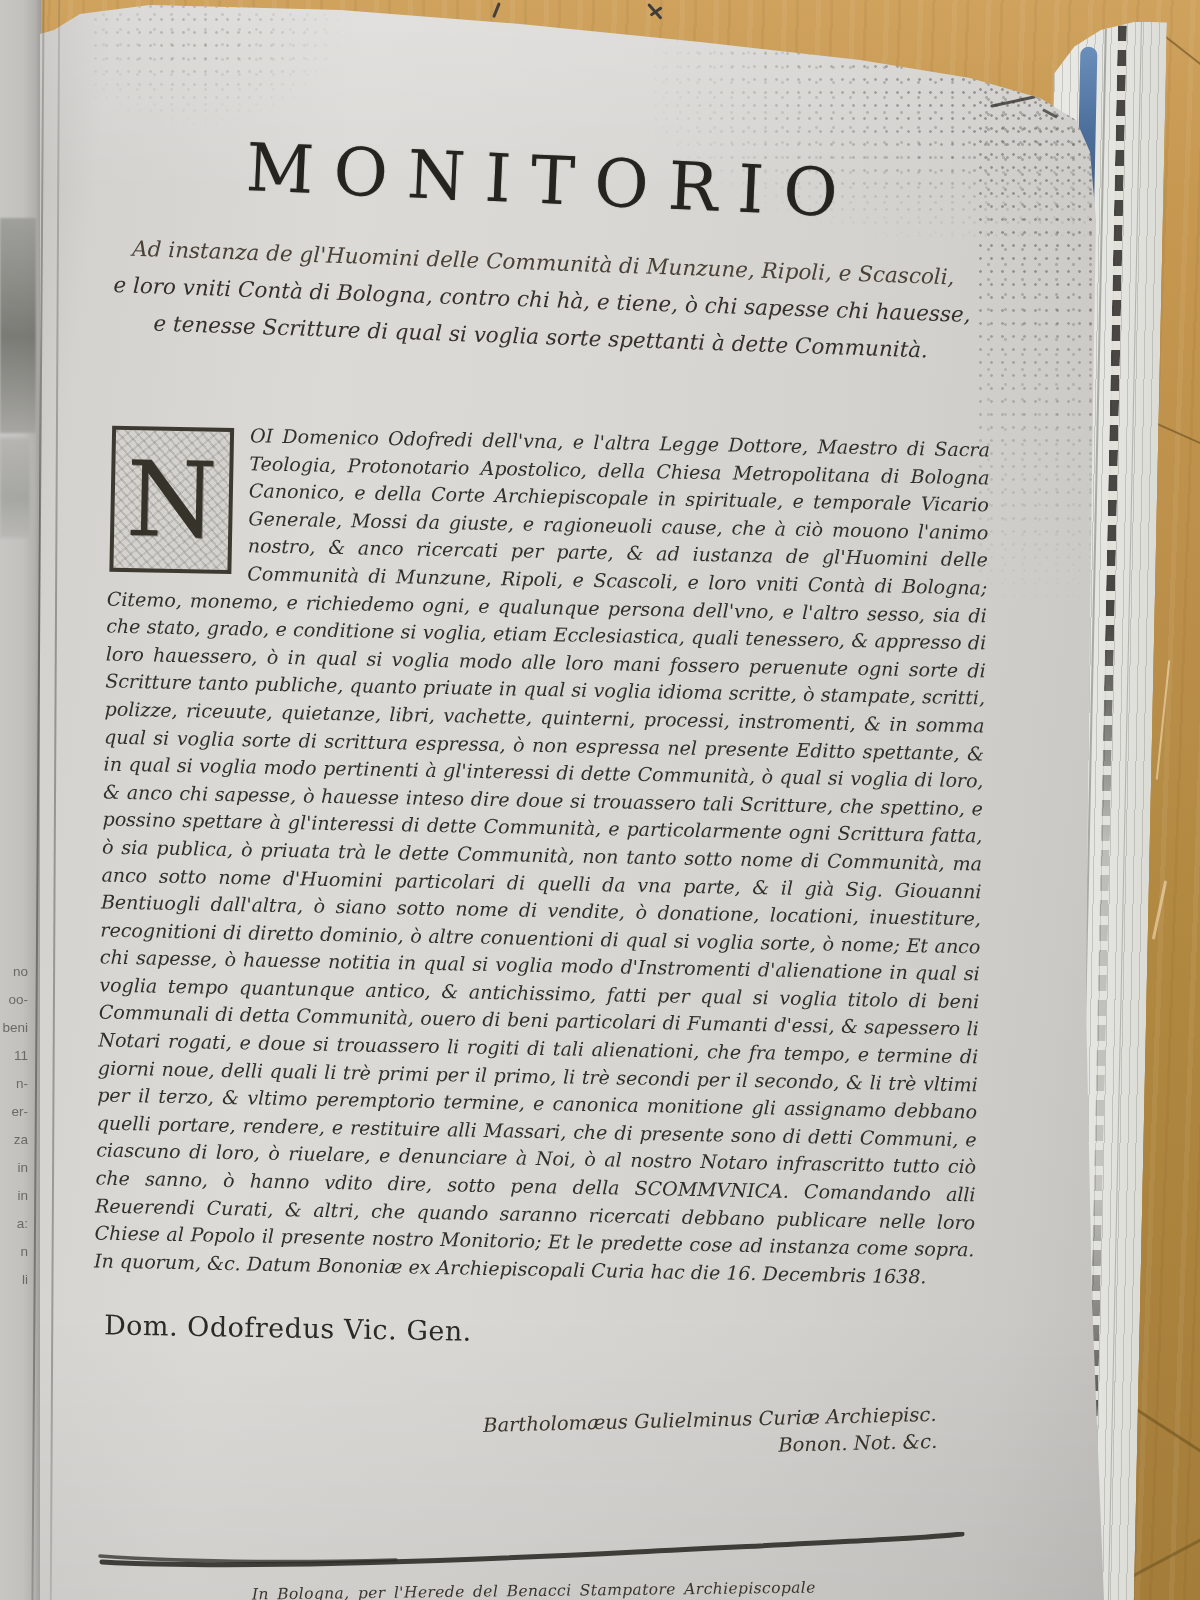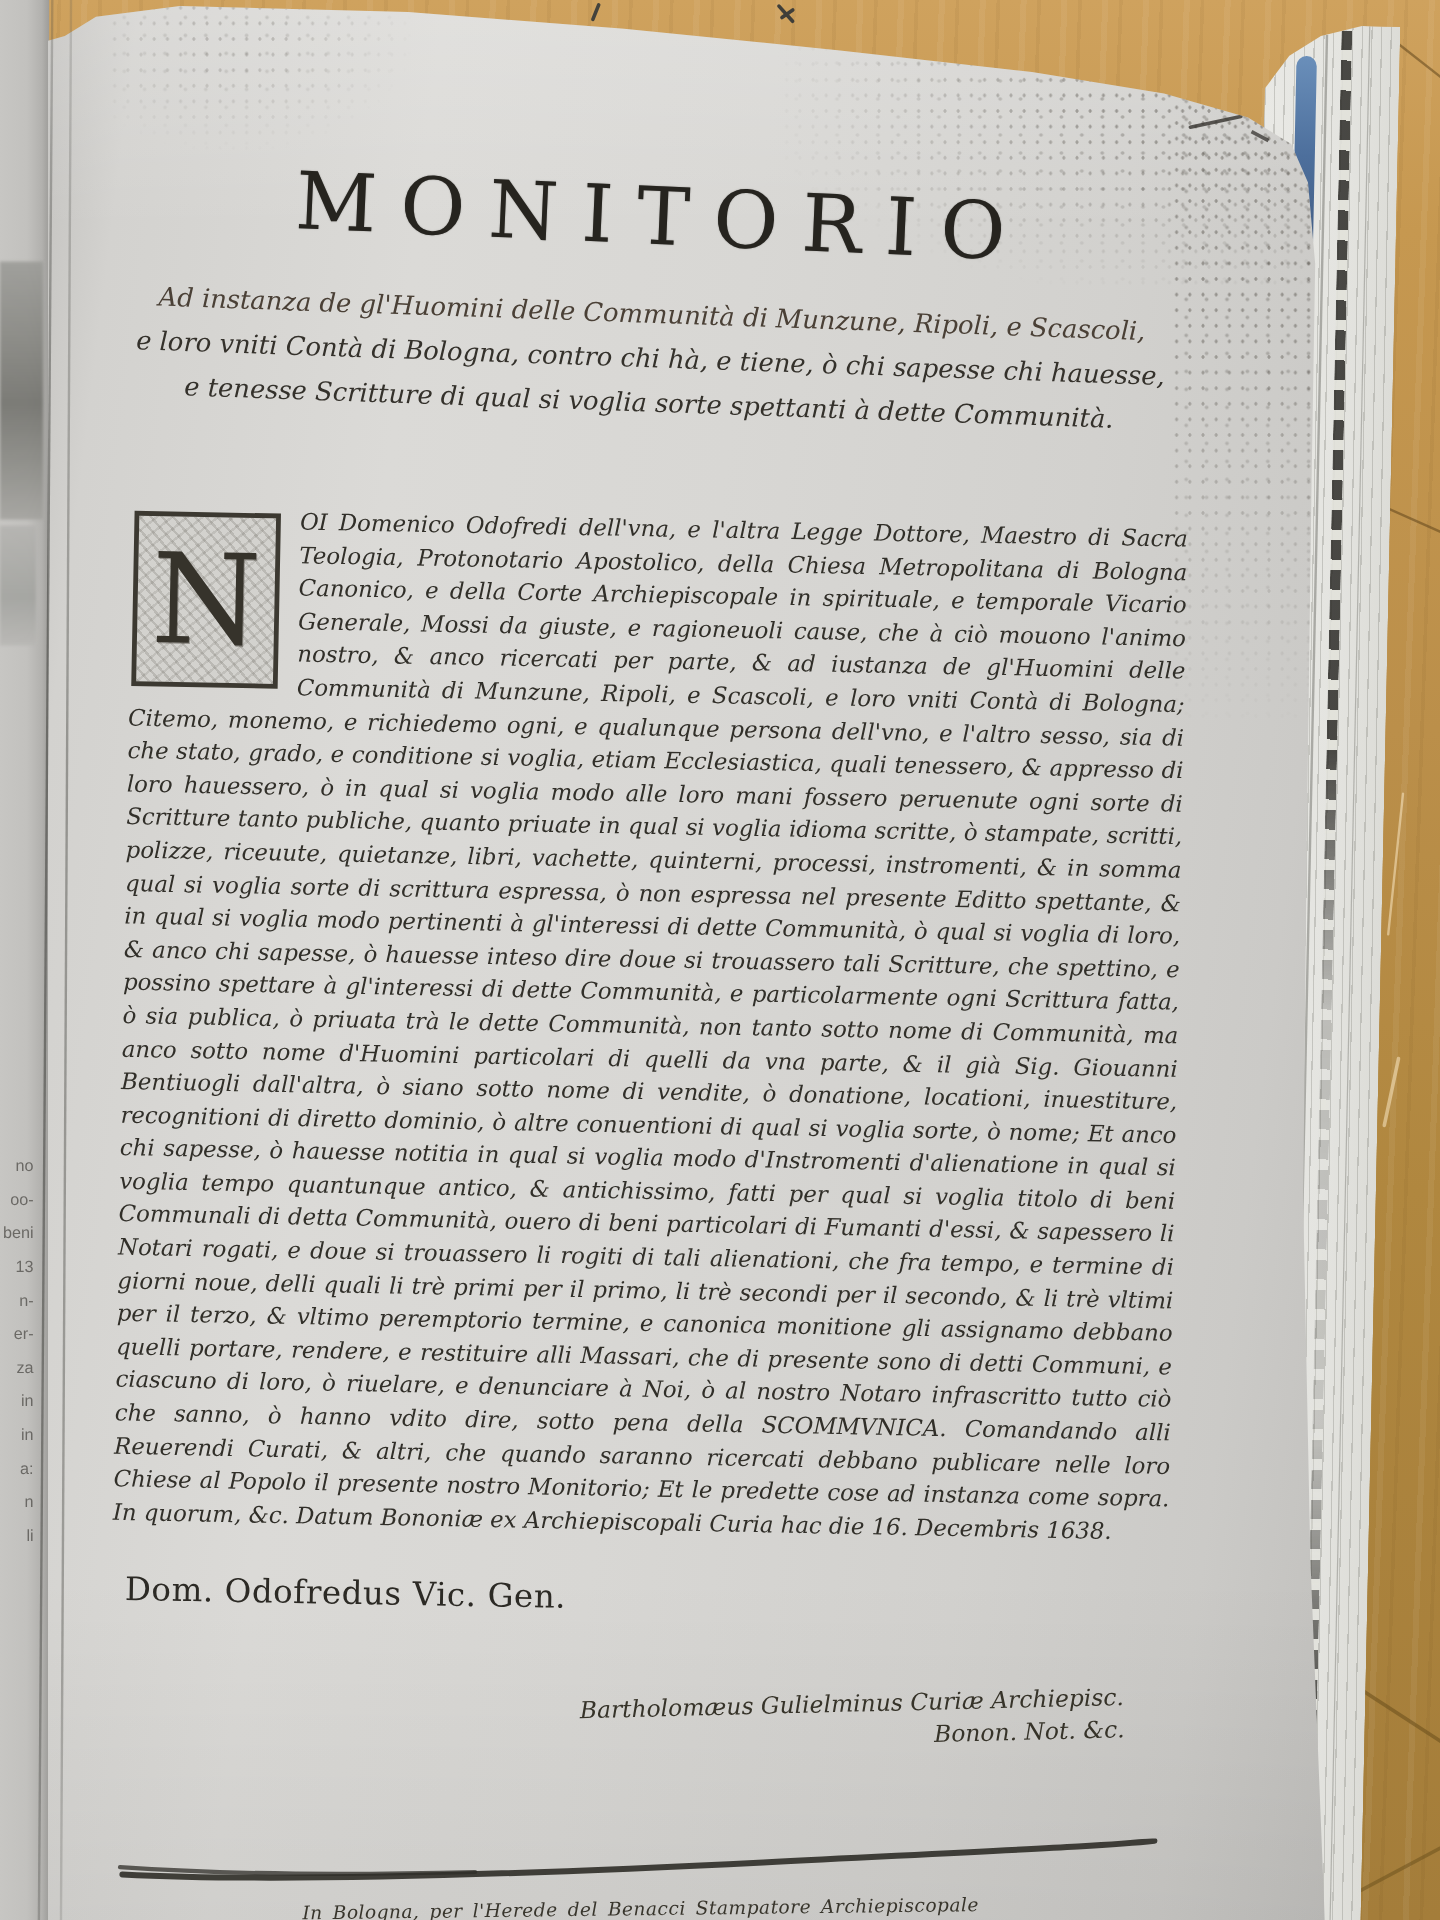--- a/index.html
+++ b/index.html
@@ -124,21 +124,21 @@
 <div class="scratch s5"></div>
 <div class="scratch light s6"></div>
 
 <div class="left-page">
   <div class="left-photo"></div>
   <div class="left-photo2"></div>
   <div class="left-fragments">
     <span>no</span>
     <span>oo-</span>
     <span>beni</span>
-    <span>13</span>
+    <span>11</span>
     <span>n-</span>
     <span>er-</span>
     <span>za</span>
     <span>in</span>
     <span>in</span>
     <span>a:</span>
     <span>n</span>
     <span>li</span>
   </div>
 </div>

